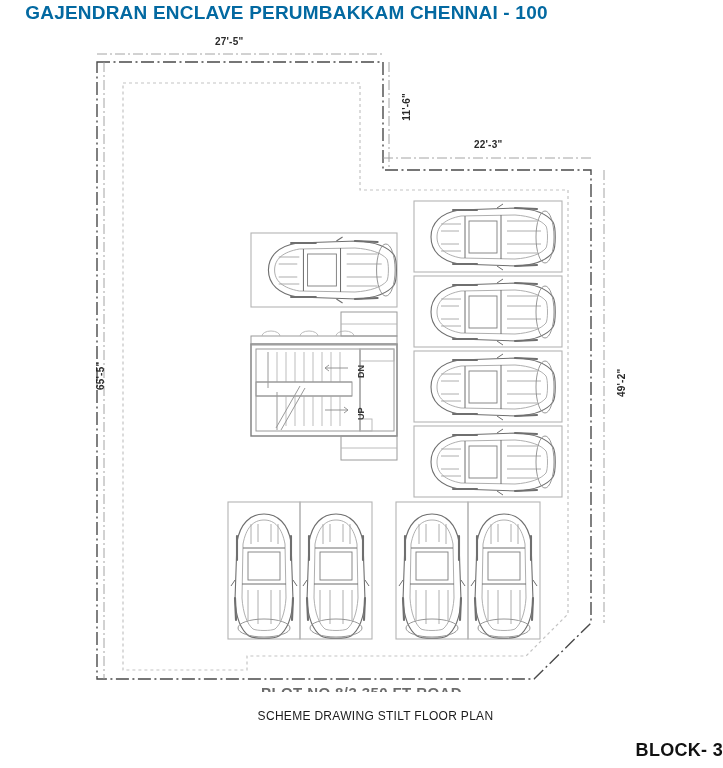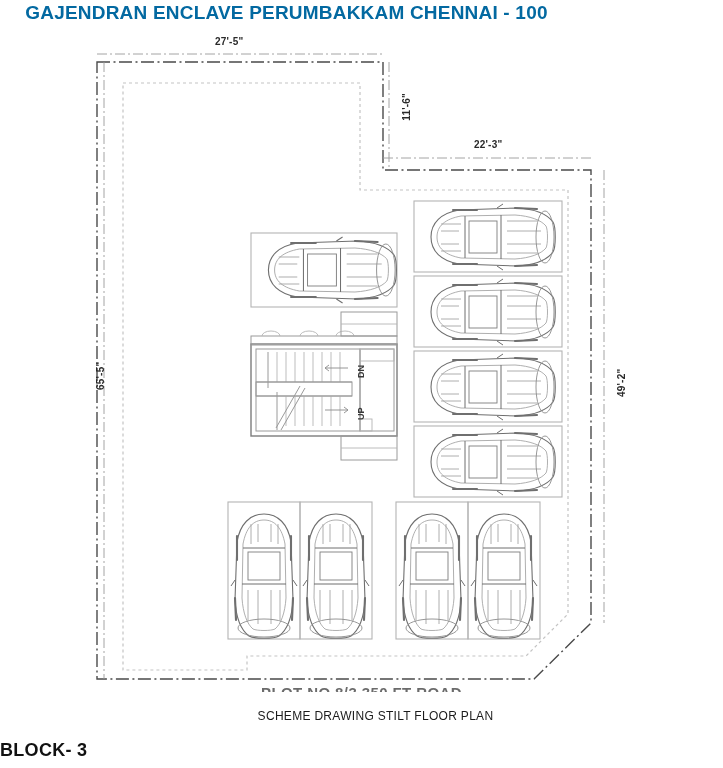--- a/index.html
+++ b/index.html
@@ -17,21 +17,21 @@
     text-align:center;
     font-size:19px;font-weight:700;letter-spacing:.2px;
     color:#0369a1;white-space:nowrap;
   }
 
   .caption1{
     position:absolute;left:0;top:709px;width:663px;text-align:center;
     font-size:12px;font-weight:400;color:#1b1b1b;letter-spacing:.3px;margin-left:44px;
   }
   .caption2{
-    position:absolute;left:0;top:740px;width:723px;text-align:left;
+    position:absolute;left:0;top:740px;width:723px;text-align:right;
     font-size:18px;font-weight:700;color:#111;letter-spacing:.3px;
   }
   .clipped-text{
     position:absolute;left:0;top:682px;width:723px;text-align:center;
     font-size:15px;font-weight:700;color:#3a3a3a;letter-spacing:.4px;
     height:10px;overflow:hidden;line-height:21px;
     opacity:.75;
   }
 
   .dimlabel{

